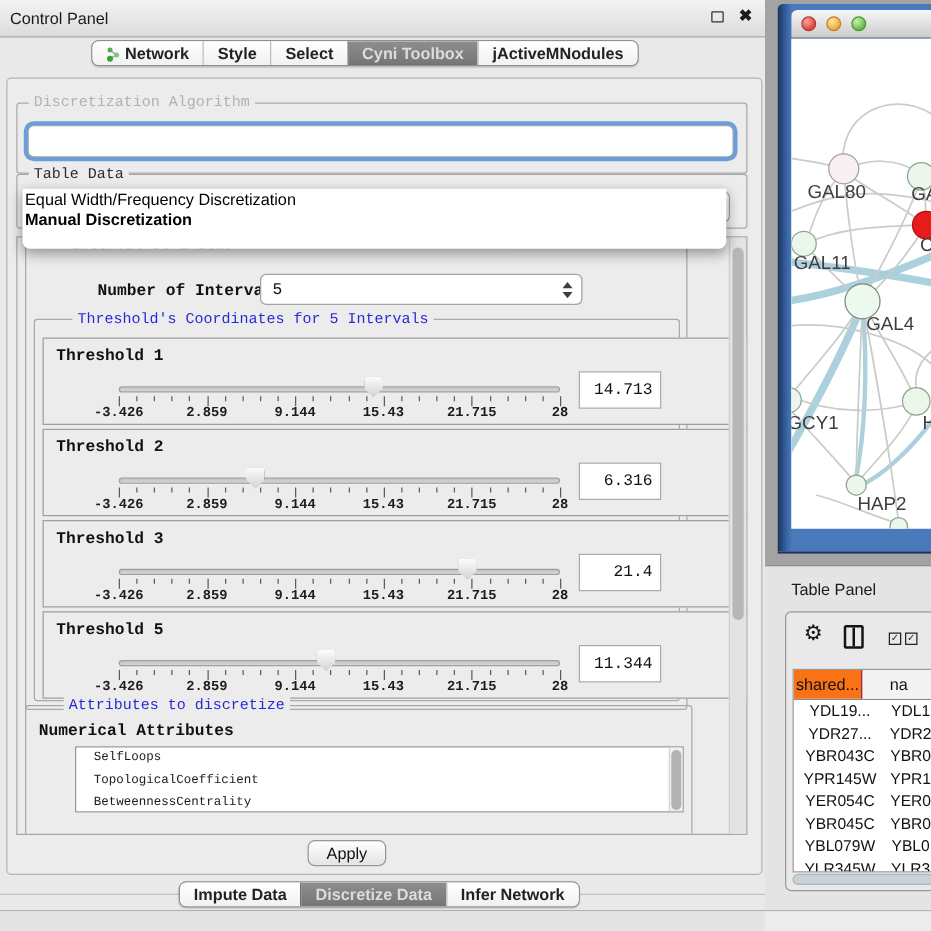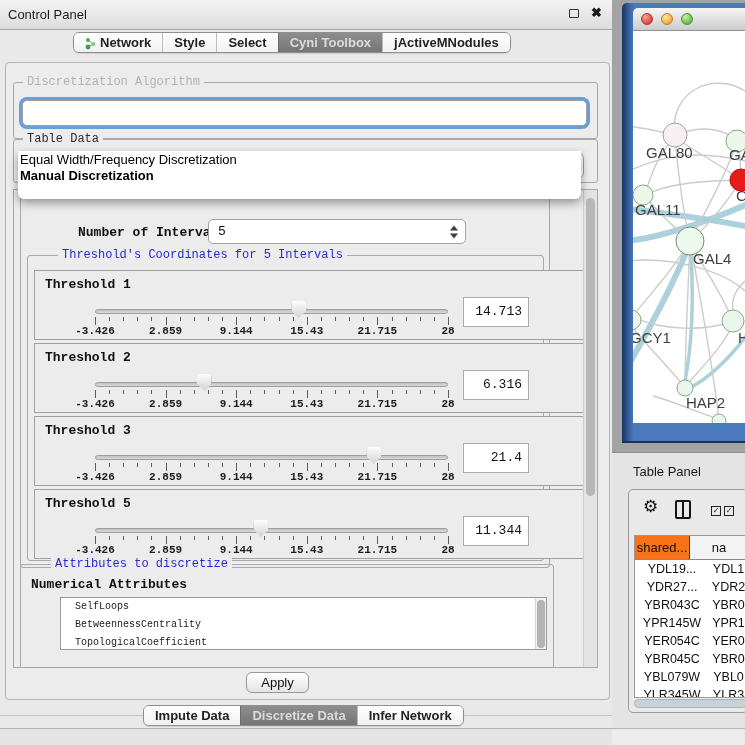--- a/index.html
+++ b/index.html
@@ -387,22 +387,22 @@
             </div>
           </div>
         </div>
 
         <div class="grp" style="left:6px; top:374px; width:534px; height:120px;">
           <span class="grp-label lbl-blue" style="left:30px;">Attributes to discretize</span>
           <span style="position:absolute; left:10px; top:12px; font-weight:700;">Numerical Attributes</span>
           <div class="attr-list">
             <div class="list-inner">
                 <div class="list-item">SelfLoops</div>
+                <div class="list-item">TopologicalCoefficient</div>
                 <div class="list-item">BetweennessCentrality</div>
-                <div class="list-item">TopologicalCoefficient</div>
               </div>
             <div class="sb">
                 <div class="thumb-v"></div>
               </div>
           </div>
         </div>
 
         <div class="vscroll">
             <div class="thumb-v"></div>
           </div>

